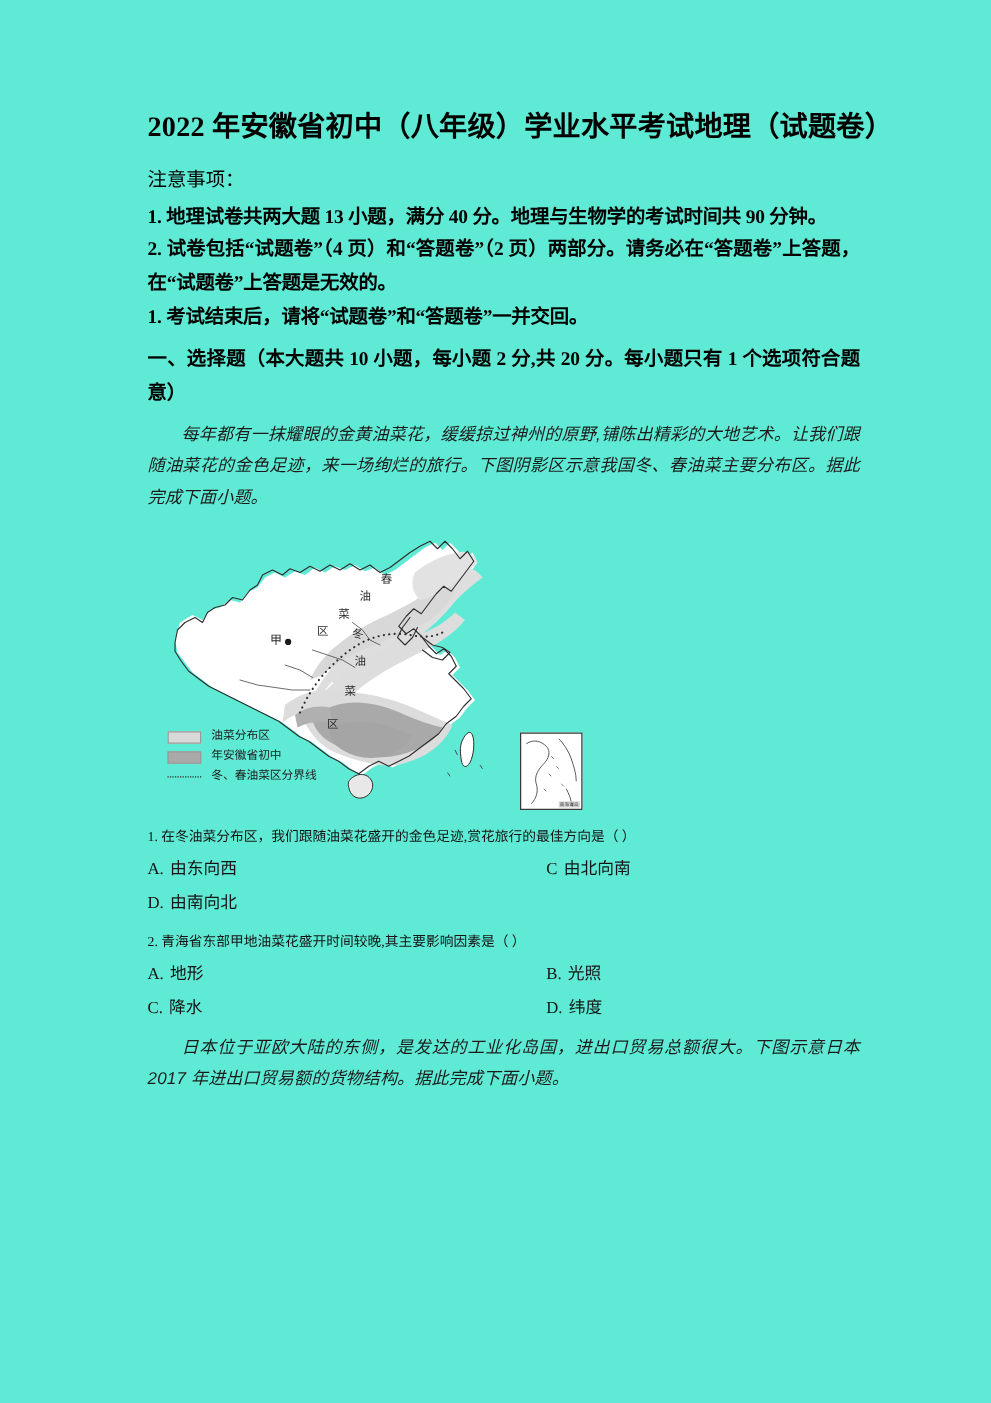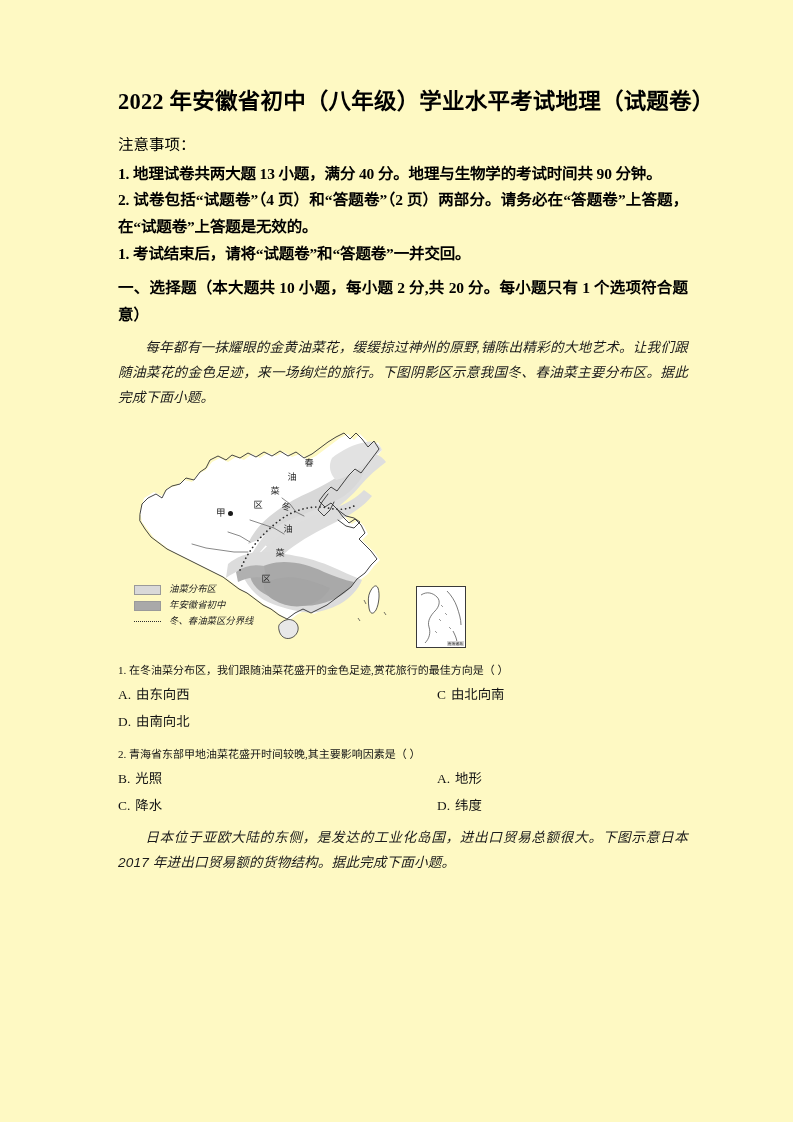--- a/index.html
+++ b/index.html
@@ -16,21 +16,21 @@
     font-family: "Liberation Serif", "DejaVu Serif", serif;
     color: #000000;
     -webkit-font-smoothing: antialiased;
   }
   .page {
     position: absolute;
     left: 0;
     top: 0;
     width: 793px;
     height: 1122px;
-    background: #fef9c3;
+    background: #5eead4;
   }
   .content {
     position: absolute;
     left: 118px;
     top: 88px;
     width: 570px;
   }
 
   
   .doc-title {
@@ -171,21 +171,21 @@
     margin-right: 8px;
     flex: 0 0 auto;
     display: flex;
     align-items: center;
   }
   .legend-dash i {
     display: block;
     width: 100%;
     border-top: 1.6px dotted #2e2e2e;
   }
-  .legend-text { white-space: nowrap; font-style: italic; }
+  .legend-text { white-space: nowrap; }
 
   
   .inset {
     position: absolute;
     right: -4px;
     bottom: 4px;
     width: 48px;
     height: 60px;
     border: 1px solid #3a3a3a;
     background: #ffffff;
@@ -387,24 +387,24 @@
         <div class="q-option">
           <span class="opt-label">D.</span><span>由南向北</span>
         </div>
       </div>
     </div>
 
     <div class="question">
       <p class="q-stem">2. 青海省东部甲地油菜花盛开时间较晚,其主要影响因素是（     ）</p>
       <div class="q-options">
         <div class="q-option">
+          <span class="opt-label">A.</span><span>地形</span>
+        </div>
+        <div class="q-option">
           <span class="opt-label">B.</span><span>光照</span>
-        </div>
-        <div class="q-option">
-          <span class="opt-label">A.</span><span>地形</span>
         </div>
         <div class="q-option">
           <span class="opt-label">C.</span><span>降水</span>
         </div>
         <div class="q-option">
           <span class="opt-label">D.</span><span>纬度</span>
         </div>
       </div>
     </div>
 

